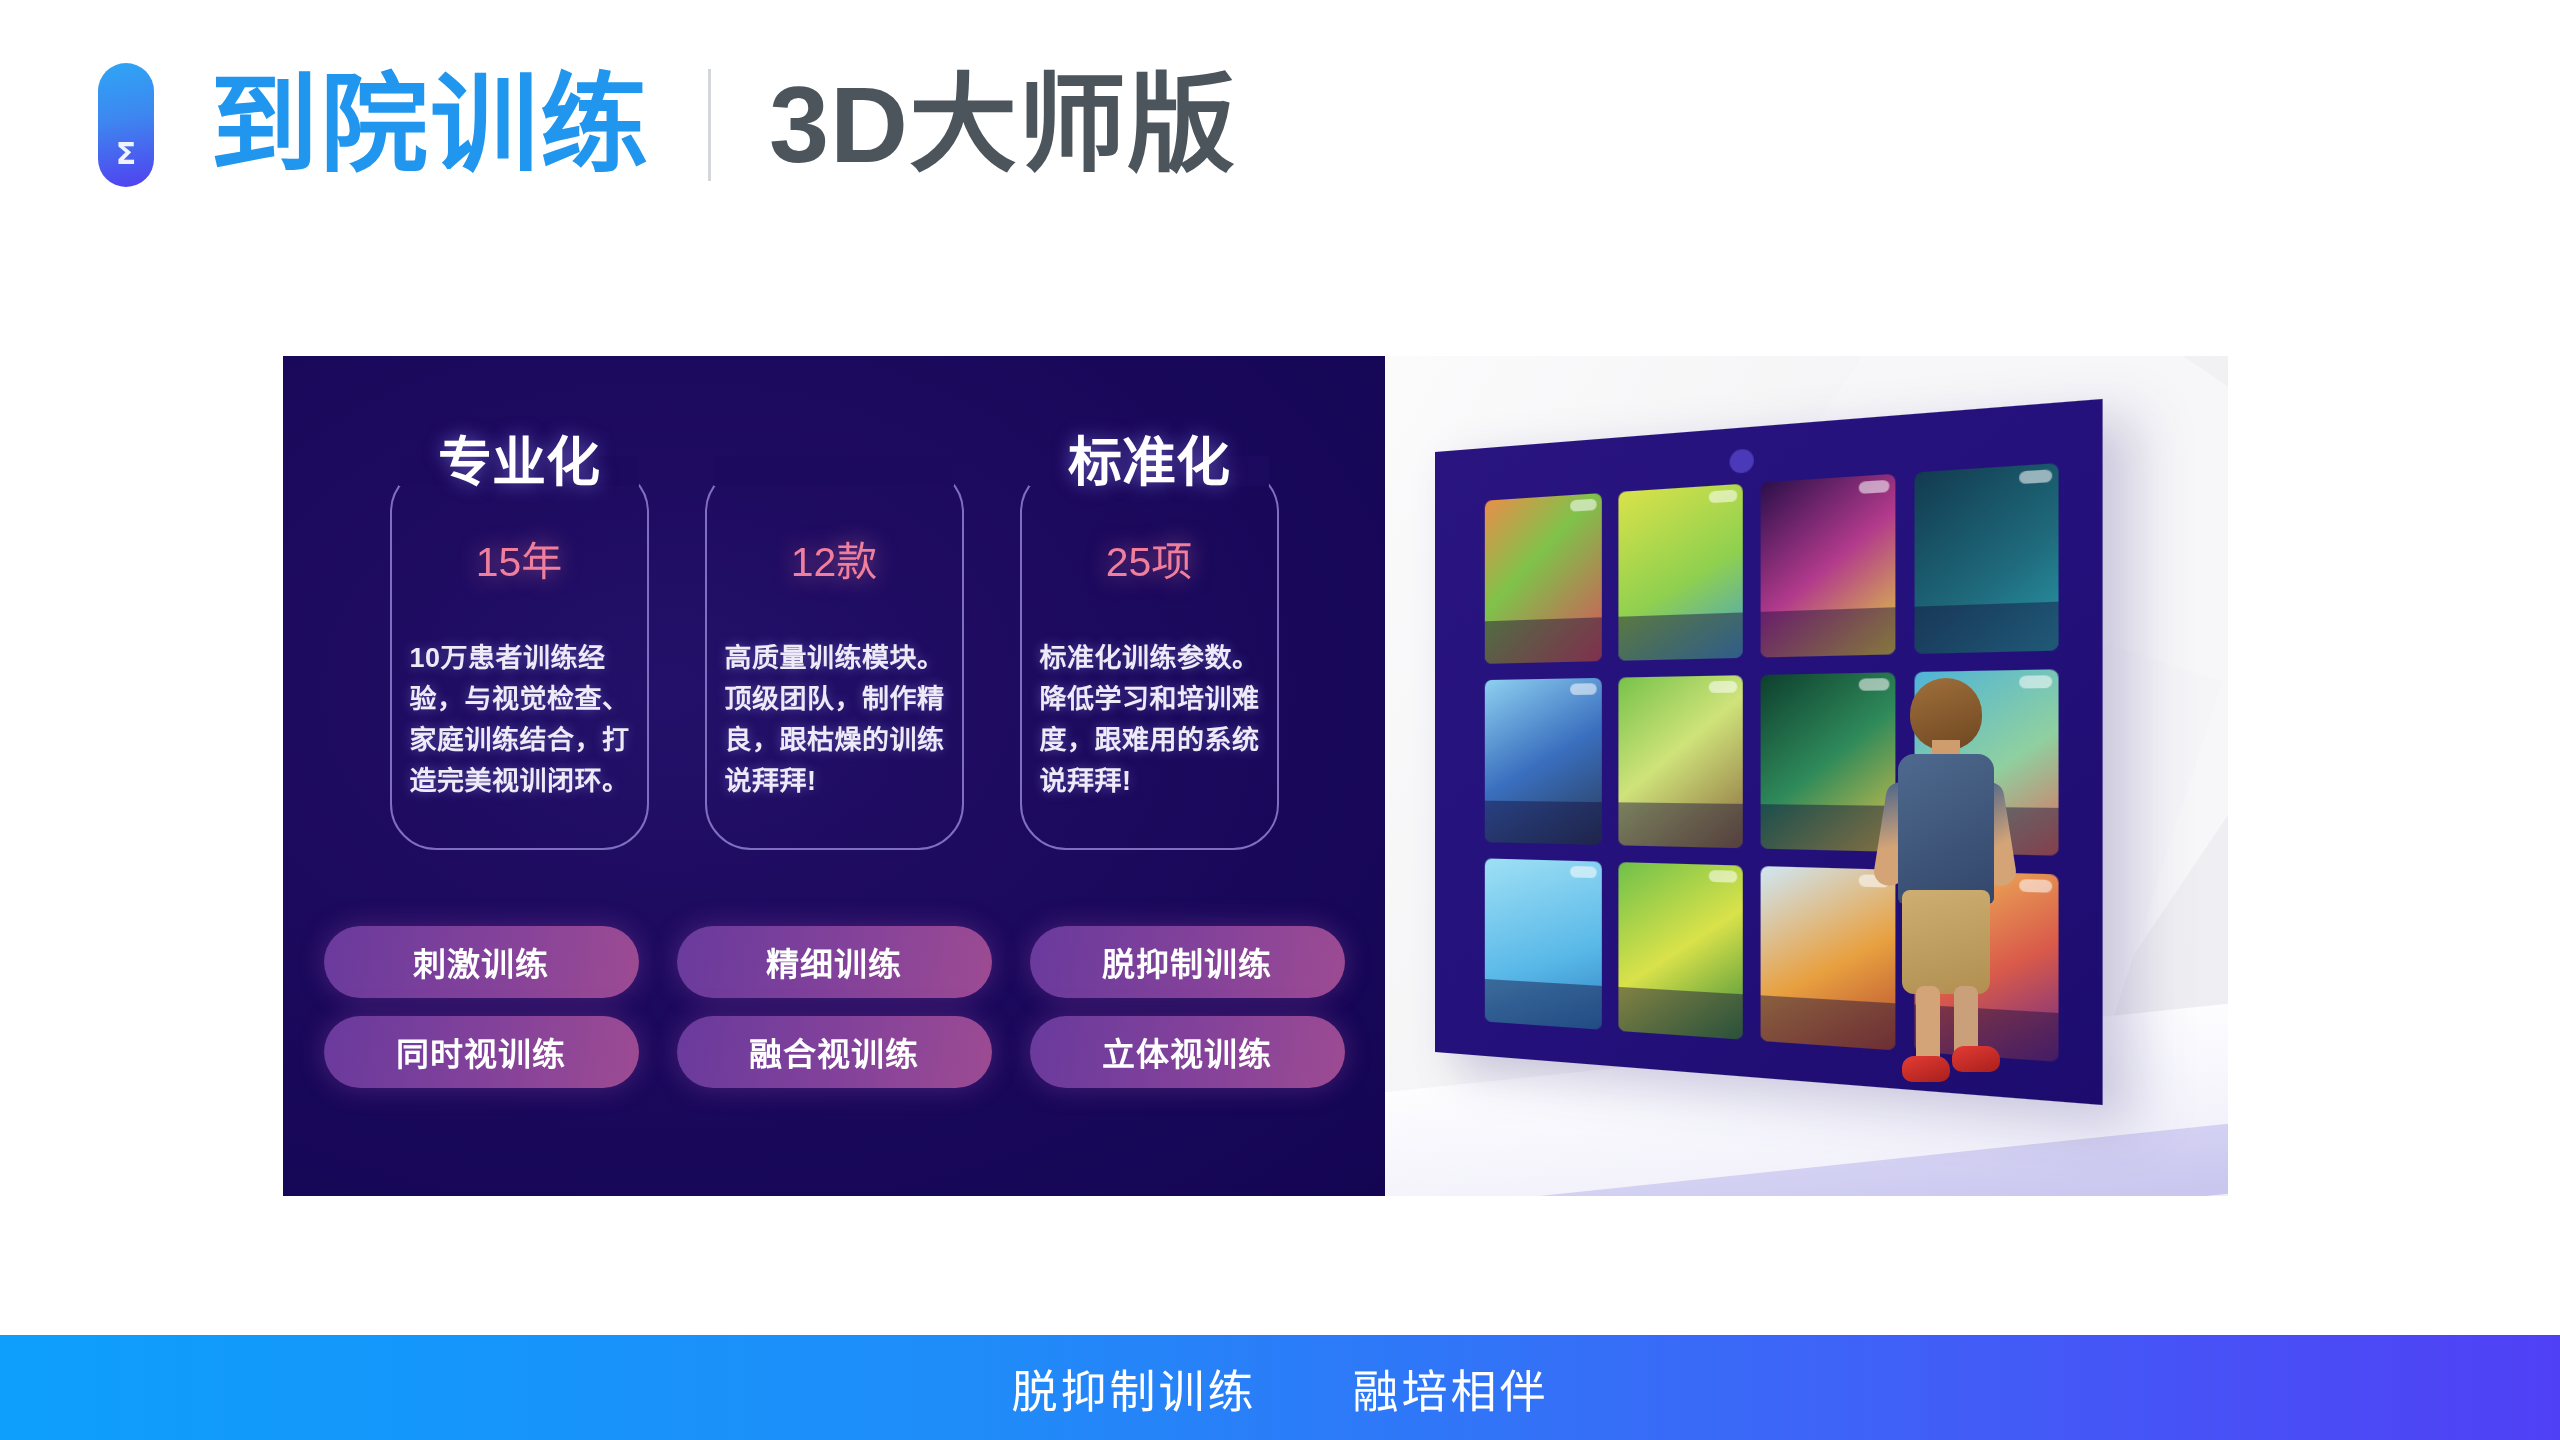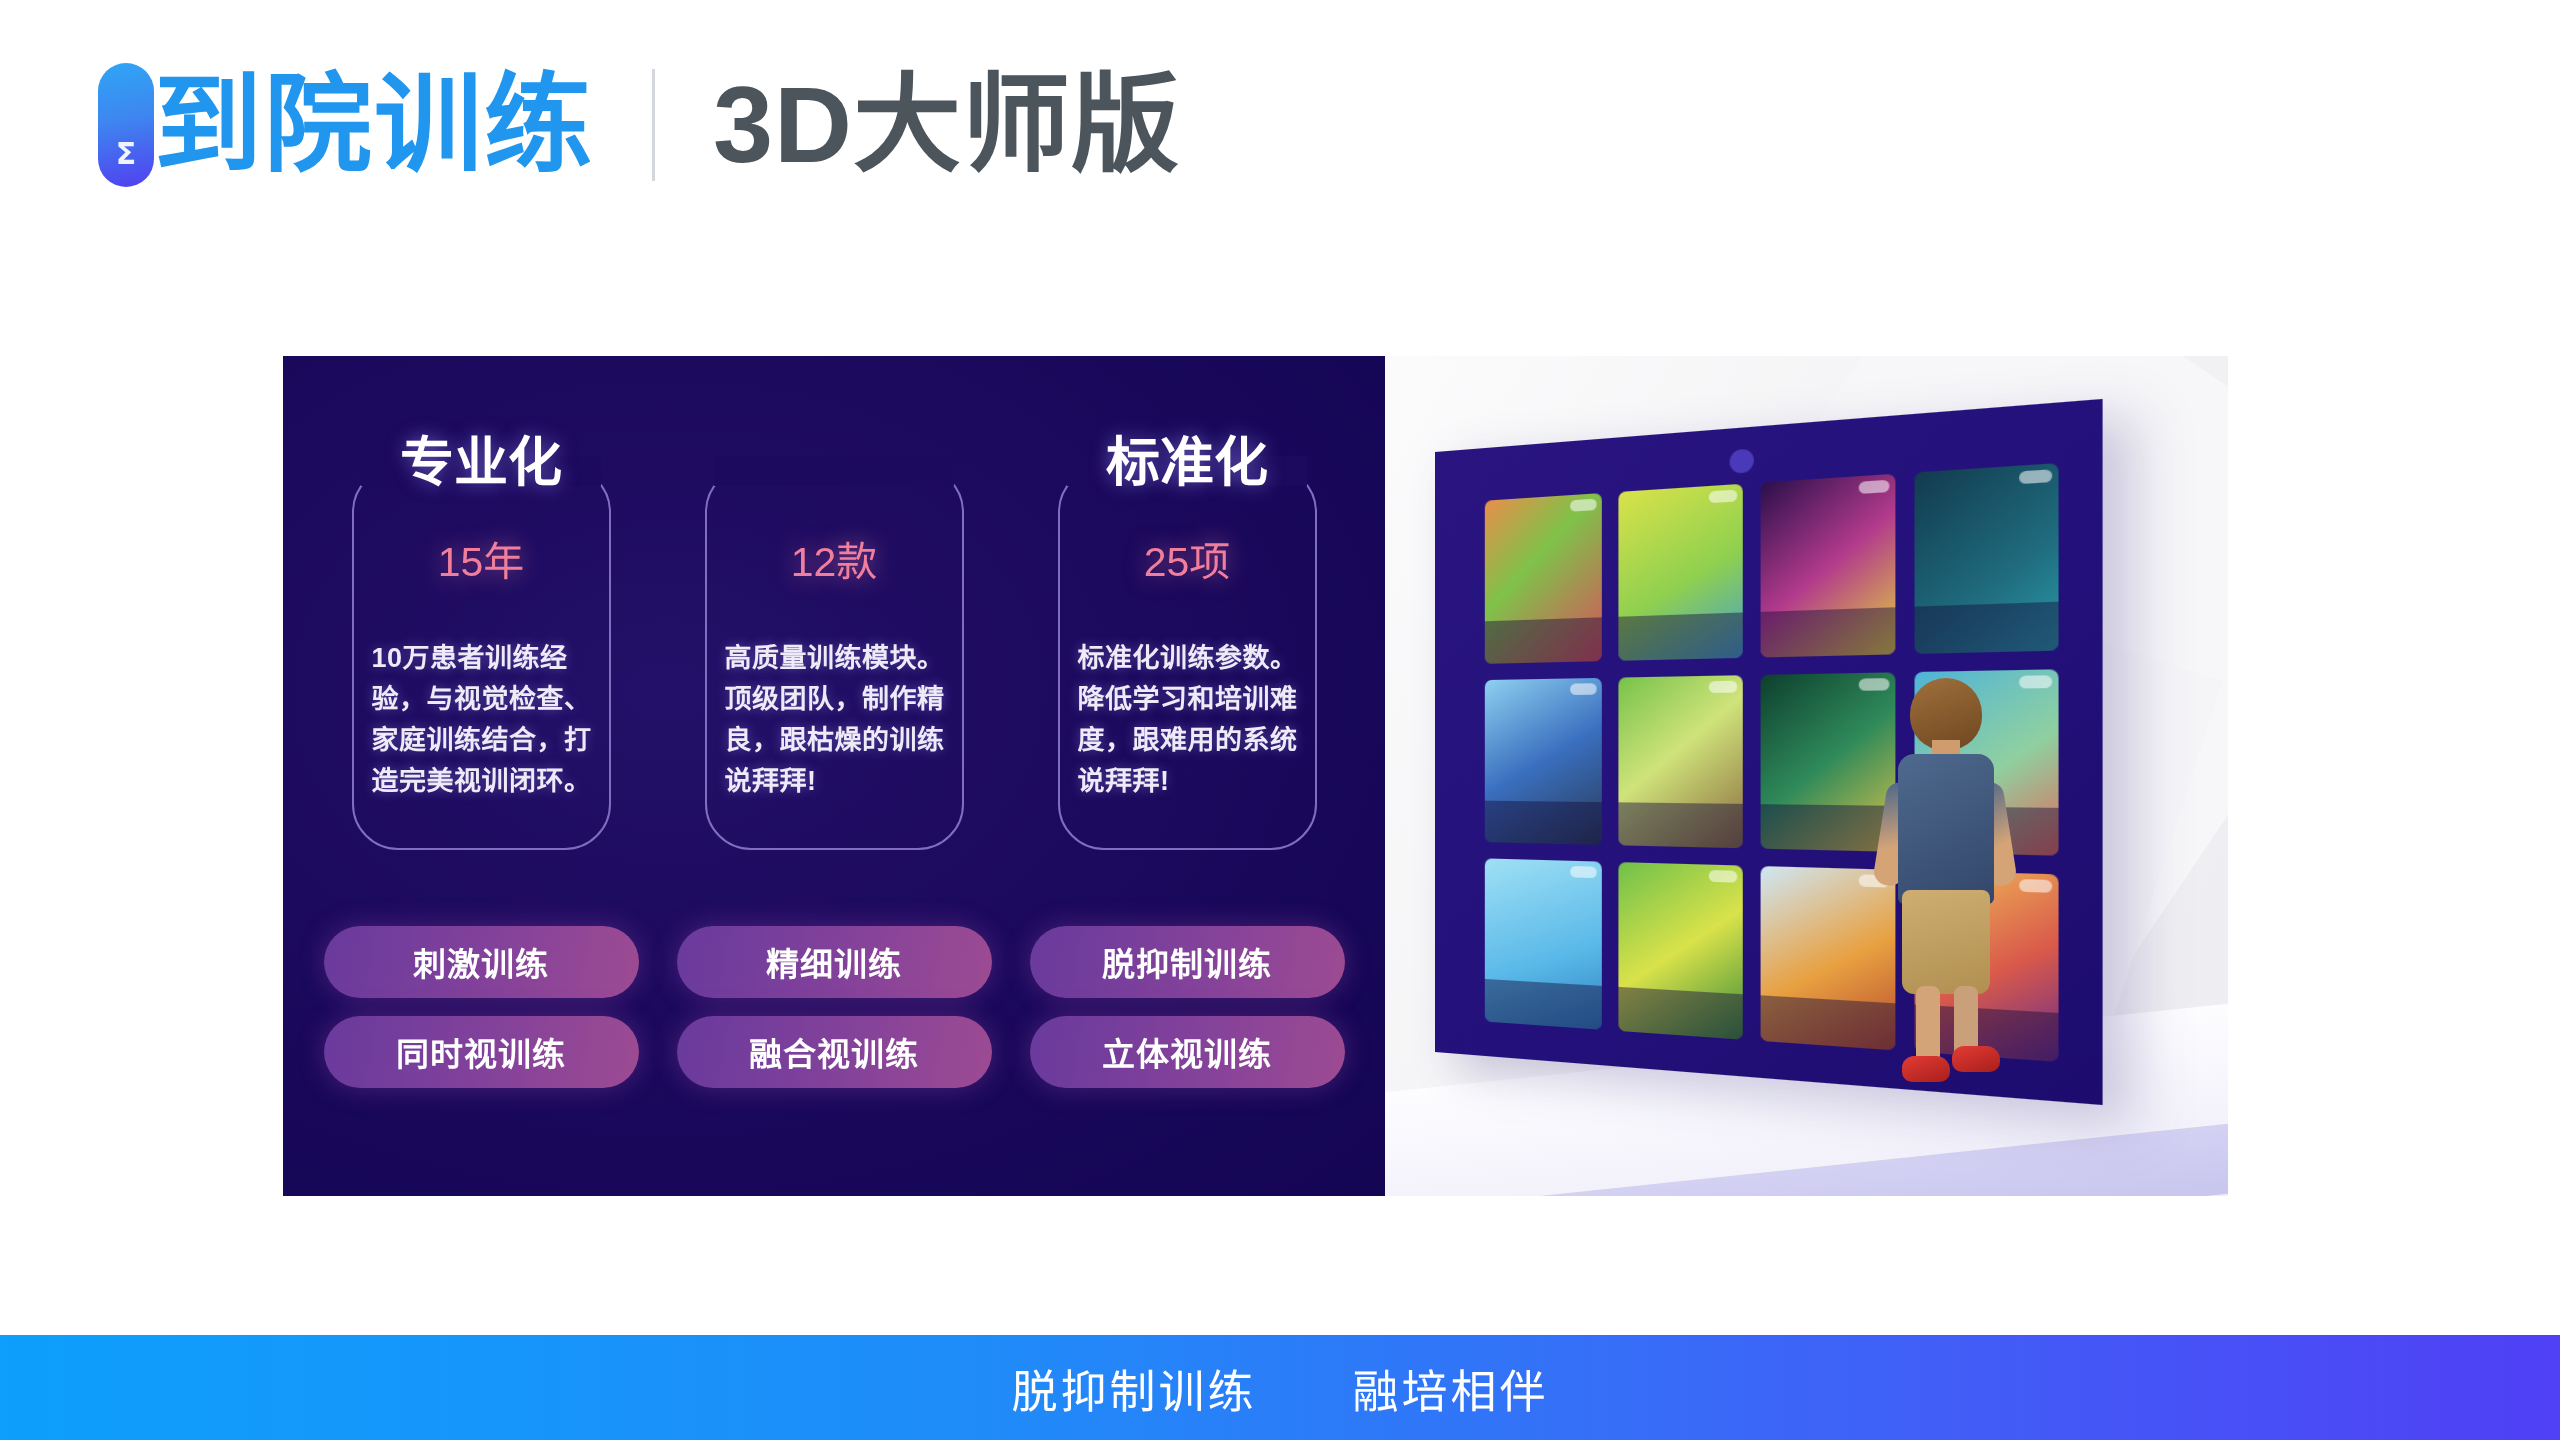--- a/index.html
+++ b/index.html
@@ -41,20 +41,21 @@
   .logo-glyph {
     color: #ffffff;
     font-size: 30px;
     font-weight: bold;
     line-height: 1;
     margin-bottom: 18px;
     font-family: "DejaVu Sans", sans-serif;
     opacity: .92;
   }
   .title-main {
+    margin-left: 56px;
     color: #2196ee;
     font-size: 108px;
     font-weight: bold;
     line-height: 1;
     letter-spacing: 2px;
     white-space: nowrap;
   }
   .title-divider {
     width: 3px;
     height: 112px;
@@ -92,21 +93,20 @@
     overflow: hidden;
   }
 
   .cards-row {
     position: absolute;
     left: 0;
     top: 76px;
     width: 1102px;
     display: flex;
     justify-content: center;
-    gap: 38px;
   }
   .feature-card {
     width: 315px;
     height: 418px;
     position: relative;
   }
   .card-frame {
     position: absolute;
     left: 28px;
     right: 28px;

